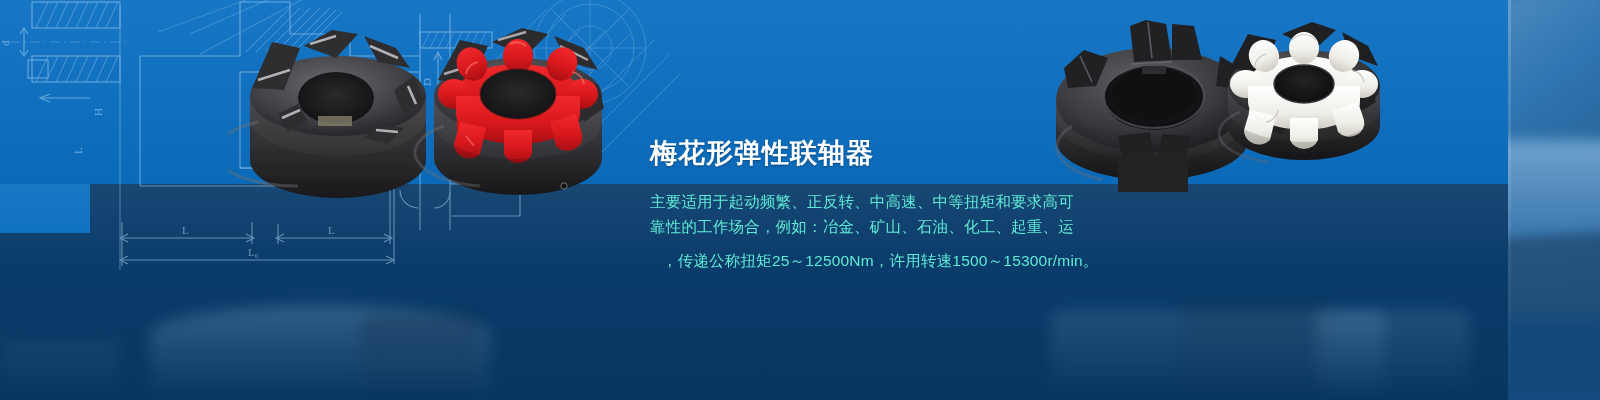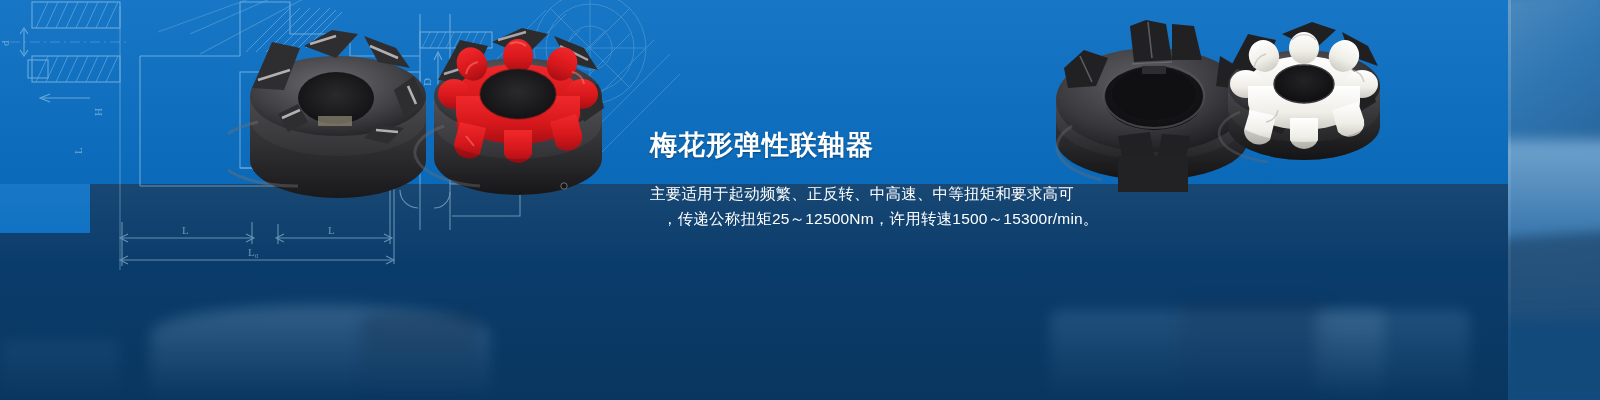--- a/index.html
+++ b/index.html
@@ -101,40 +101,40 @@
     background:linear-gradient(to bottom,rgba(255,255,255,.18),rgba(255,255,255,0));}
 
   
   .prod{position:absolute;}
   .prod svg{display:block;}
   .prod-left{left:228px;top:18px;width:390px;height:200px;}
   .prod-right{left:1022px;top:4px;width:360px;height:190px;}
 
   
   .copy{
-    position:absolute;left:650px;top:130px;width:420px;
+    position:absolute;left:650px;top:138px;width:420px;
     color:#ffffff;
   }
   .headline{
     font-size:27px;
     font-weight:bold;
     letter-spacing:1px;
     line-height:1.15;
     margin:0 0 20px 0;
     text-shadow:0 1px 2px rgba(0,0,0,.35);
     white-space:nowrap;
   }
   .body-line{
     font-size:15.5px;
     line-height:25px;
-    color:#ffffff;
+    color:#5eead4;
     white-space:nowrap;
     letter-spacing:.2px;
   }
-  .body-line.indent{padding-left:12px;}
+  .body-line.indent{padding-left:12px;margin-top:9px;}
 </style>
 </head>
 <body>
 
 <div id="banner">
 
   <div class="band-light"></div>
   <div class="light-sheen"></div>
   <div class="band-dark"></div>
   <div class="band-step-left"></div>
@@ -464,16 +464,17 @@
     <div class="rp1"></div>
     <div class="rp2"></div>
     <div class="rp3"></div>
     <div class="rp4"></div>
     <div class="rp-edge"></div>
   </div>
 
   <div class="copy">
     <h1 class="headline">梅花形弹性联轴器</h1>
     <div class="body-line">主要适用于起动频繁、正反转、中高速、中等扭矩和要求高可</div>
+    <div class="body-line">靠性的工作场合，例如：冶金、矿山、石油、化工、起重、运</div>
     <div class="body-line indent">，传递公称扭矩25～12500Nm，许用转速1500～15300r/min。</div>
   </div>
 
 </div>
 
 </body></html>

